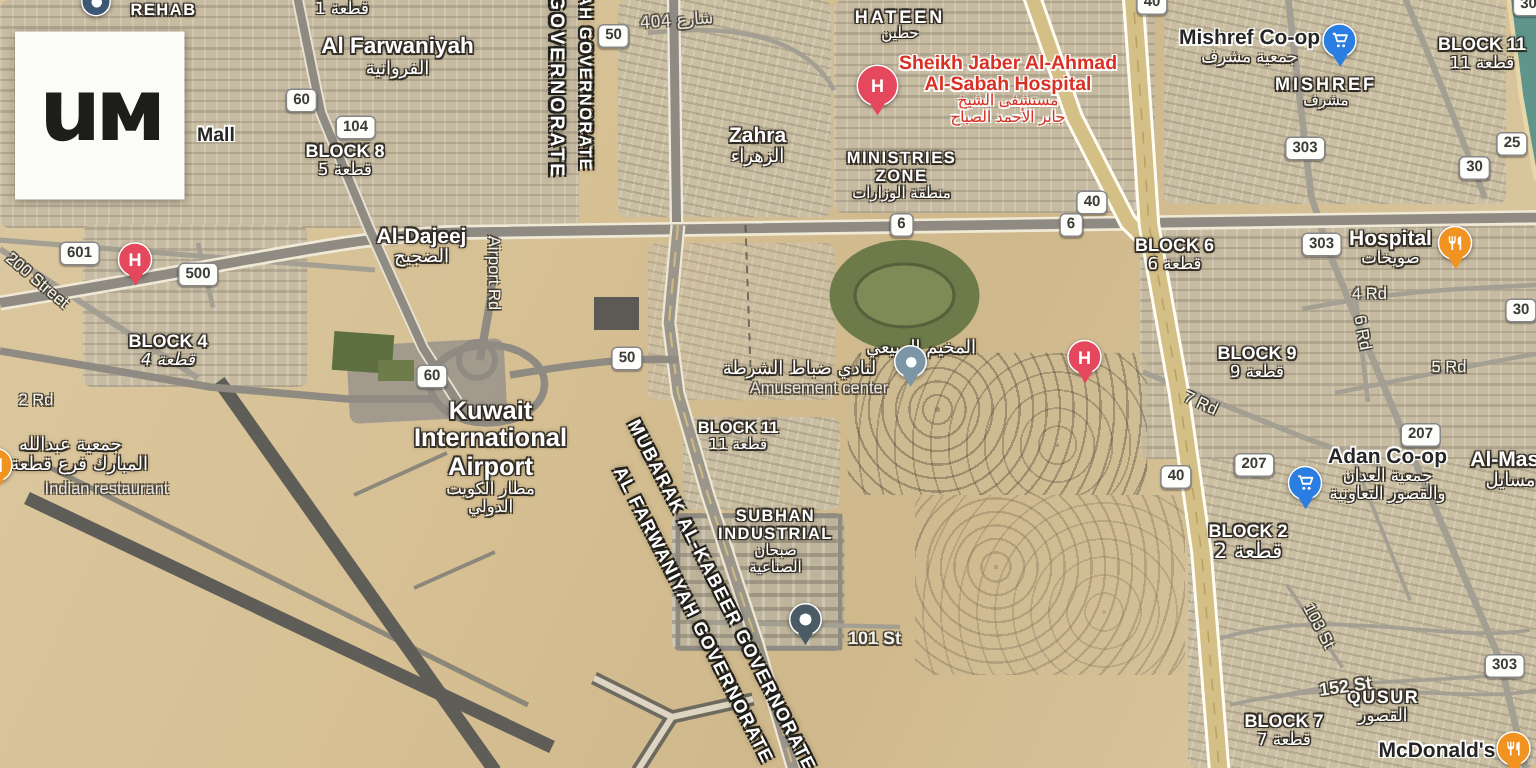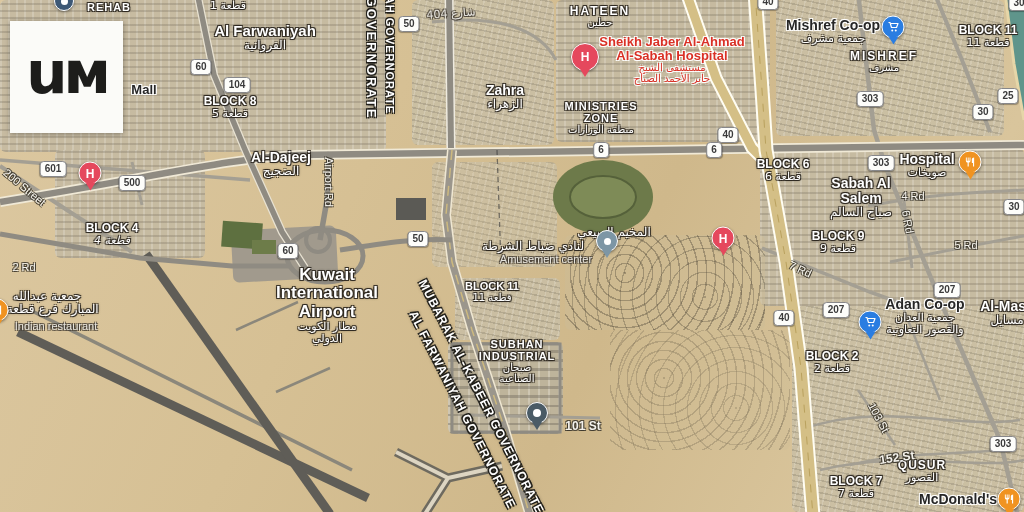--- a/index.html
+++ b/index.html
@@ -198,25 +198,20 @@
         <span class="ln ar" style="font-size: 12px;">الضجيج</span>
       </div>
       <div class="lbl w" style="left: 783px; top: 170px;">
         <span class="ln b" style="font-size: 12px;">BLOCK 6</span>
         <span class="ln ar" style="font-size: 11px;">قطعة 6</span>
       </div>
       <div class="lbl w" style="left: 927px; top: 165px;">
         <span class="ln b" style="font-size: 14px;">Hospital</span>
         <span class="ln ar" style="font-size: 11px;">صويخات</span>
       </div>
-      <div class="lbl w" style="left: 861px; top: 198px;">
-        <span class="ln b" style="font-size: 14px;">Sabah Al</span>
-        <span class="ln b" style="font-size: 14px;">Salem</span>
-        <span class="ln ar" style="font-size: 12px;">صباح السالم</span>
-      </div>
       <div class="lbl w" style="left: 838px; top: 242px;">
         <span class="ln b" style="font-size: 12px;">BLOCK 9</span>
         <span class="ln ar" style="font-size: 11px;">قطعة 9</span>
       </div>
       <div class="lbl w" style="left: 112px; top: 234px;">
         <span class="ln b" style="font-size: 12px;">BLOCK 4</span>
         <span class="ln ar" style="font-size: 11px; font-style: italic;">قطعة 4</span>
       </div>
       <div class="lbl w" style="left: 614px; top: 232px;">
         <span class="ln ar" style="font-size: 12px;">المخيم الربيعي</span>
@@ -241,35 +236,35 @@
       <div class="lbl w" style="left: 517px; top: 362px;">
         <span class="ln b" style="font-size: 11px; letter-spacing: 1px;">SUBHAN</span>
         <span class="ln b" style="font-size: 11px; letter-spacing: 1px;">INDUSTRIAL</span>
         <span class="ln ar" style="font-size: 10px;">صبحان</span>
         <span class="ln ar" style="font-size: 10px;">الصناعية</span>
       </div>
       <div class="lbl w" style="left: 47px; top: 303px;">
         <span class="ln ar" style="font-size: 12px;">جمعية عبدالله</span>
         <span class="ln ar" style="font-size: 12px;">المبارك فرع قطعة 2</span>
       </div>
-      <div class="lbl gray" style="left: 56px; top: 327px;">
+      <div class="lbl gray" style="left: 71px; top: 327px;">
         <span class="ln" style="font-size: 11px;">Indian restaurant</span>
       </div>
       <div class="lbl dark" style="left: 925px; top: 316px;">
         <span class="ln b" style="font-size: 14px;">Adan Co-op</span>
         <span class="ln ar wl" style="font-size: 11px;">جمعية العدان</span>
         <span class="ln ar wl" style="font-size: 11px;">والقصور التعاونية</span>
       </div>
       <div class="lbl w" style="left: 1007px; top: 313px;">
         <span class="ln b" style="font-size: 14px;">Al-Masa</span>
         <span class="ln ar" style="font-size: 12px;">مسايل</span>
       </div>
       <div class="lbl w" style="left: 832px; top: 362px;">
         <span class="ln b" style="font-size: 12px;">BLOCK 2</span>
-        <span class="ln ar" style="font-size: 11px;">قطعة 2</span>
+        <span class="ln ar" style="font-size: 14px;">قطعة 2</span>
       </div>
       <div class="lbl w" style="left: 922px; top: 471px;">
         <span class="ln b" style="font-size: 12px; letter-spacing: 1px;">QUSUR</span>
         <span class="ln ar" style="font-size: 11px;">القصور</span>
       </div>
       <div class="lbl w" style="left: 856px; top: 487px;">
         <span class="ln b" style="font-size: 12px;">BLOCK 7</span>
         <span class="ln ar" style="font-size: 11px;">قطعة 7</span>
       </div>
       <div class="lbl dark" style="left: 958px; top: 500px;">

